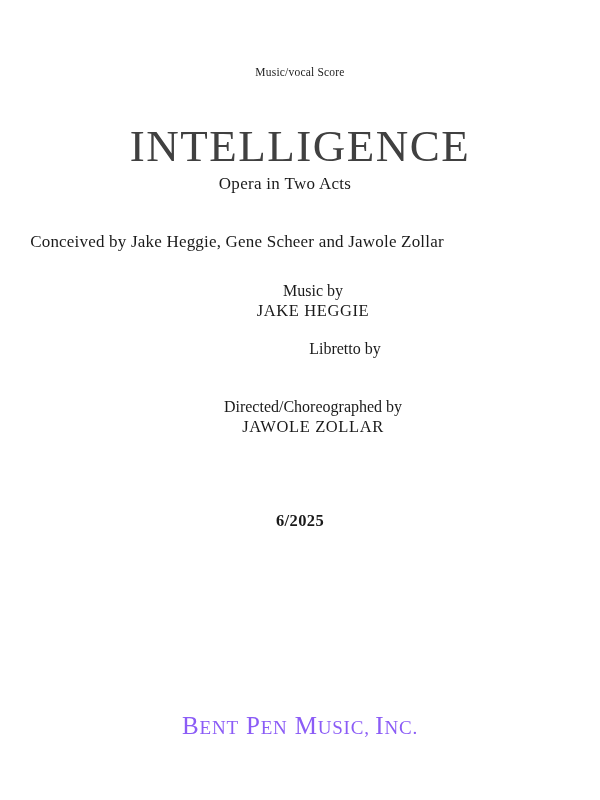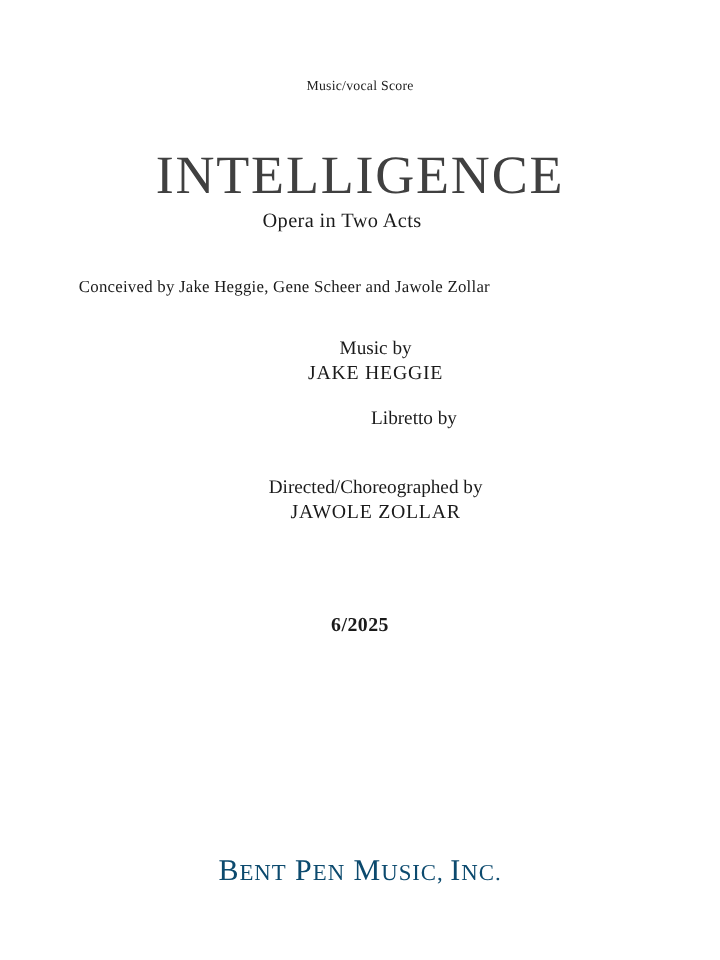--- a/index.html
+++ b/index.html
@@ -51,21 +51,21 @@
     width: 476px;
     font-size: 17px;
     letter-spacing: 0.3px;
     margin-left: 35px;
   }
   .conceived {
     position: absolute;
     top: 232px;
     left: 0;
     width: 474px;
-    font-size: 14px;
+    font-size: 17px;
     letter-spacing: 0.2px;
   }
   .credit-block {
     position: absolute;
     left: 0;
     width: 600px;
     margin-left: 13px;
   }
   .credit-role {
     font-size: 16px;
@@ -96,21 +96,21 @@
     font-weight: bold;
     letter-spacing: 0.4px;
   }
   .publisher {
     position: absolute;
     top: 712px;
     left: 0;
     width: 600px;
     font-size: 25px;
     letter-spacing: 0.8px;
-    color: #0c4a6e;
+    color: #8b5cf6;
   }
   .publisher .small-caps-lead {
     font-size: 25px;
   }
   .publisher .small-caps-rest {
     font-size: 19px;
   }
 </style>
 </head>
 <body>

